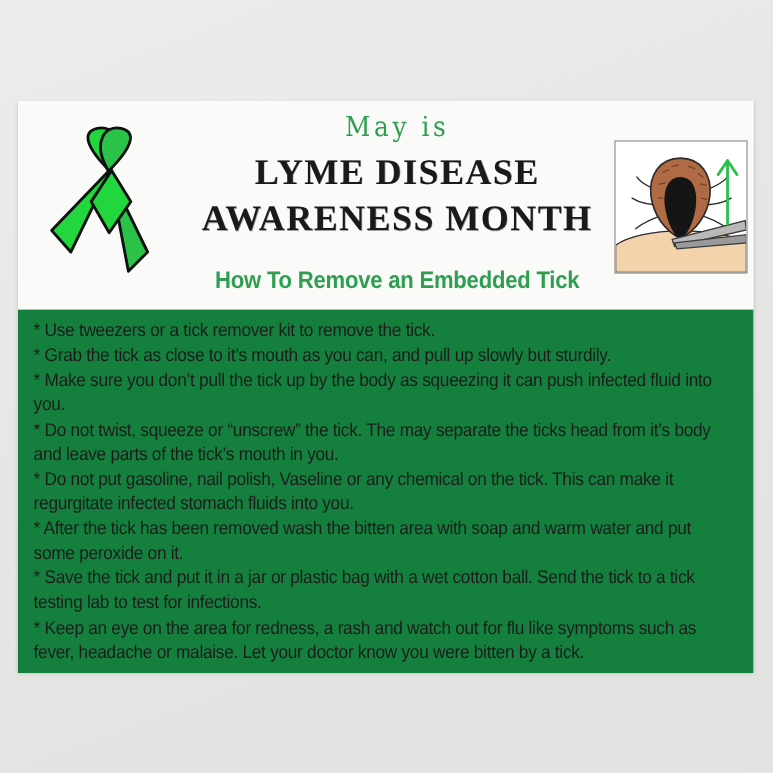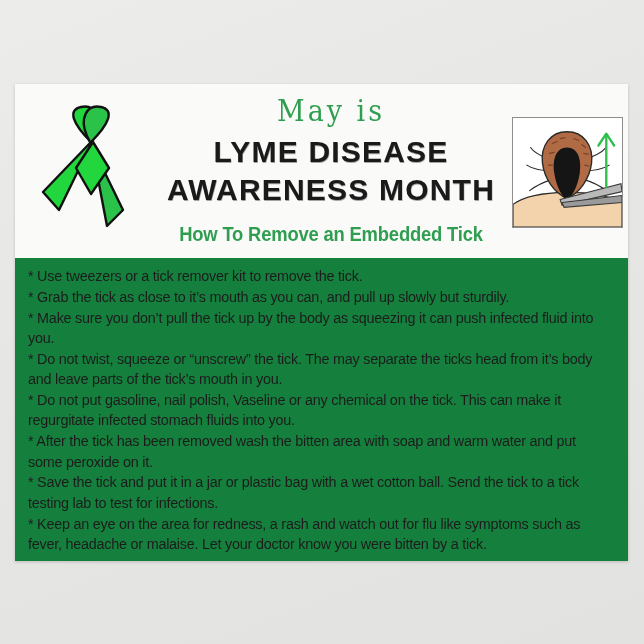--- a/index.html
+++ b/index.html
@@ -54,31 +54,31 @@
     position: absolute;
     left: 140px;
     top: 4px;
     width: 352px;
     text-align: center;
   }
 
   #may-is {
     color: #2f9e51;
     font-family: "DejaVu Serif", serif;
-    font-size: 30px;
+    font-size: 23px;
     font-weight: 400;
     letter-spacing: 3px;
     line-height: 1.1;
     margin-top: 6px;
     font-stretch: condensed;
   }
 
   .big-line {
     color: #1a1a1a;
-    font-family: Liberation Sans, sans-serif;
+    font-family: Liberation Serif, serif;
     font-weight: 700;
     font-size: 30px;
     letter-spacing: 1.2px;
     line-height: 1.28;
     white-space: nowrap;
     text-shadow: 0.5px 0.5px 0 rgba(0,0,0,0.35);
   }
   #line1 { font-size: 30px; margin-top: 6px; }
   #line2 { font-size: 30px; }
 

